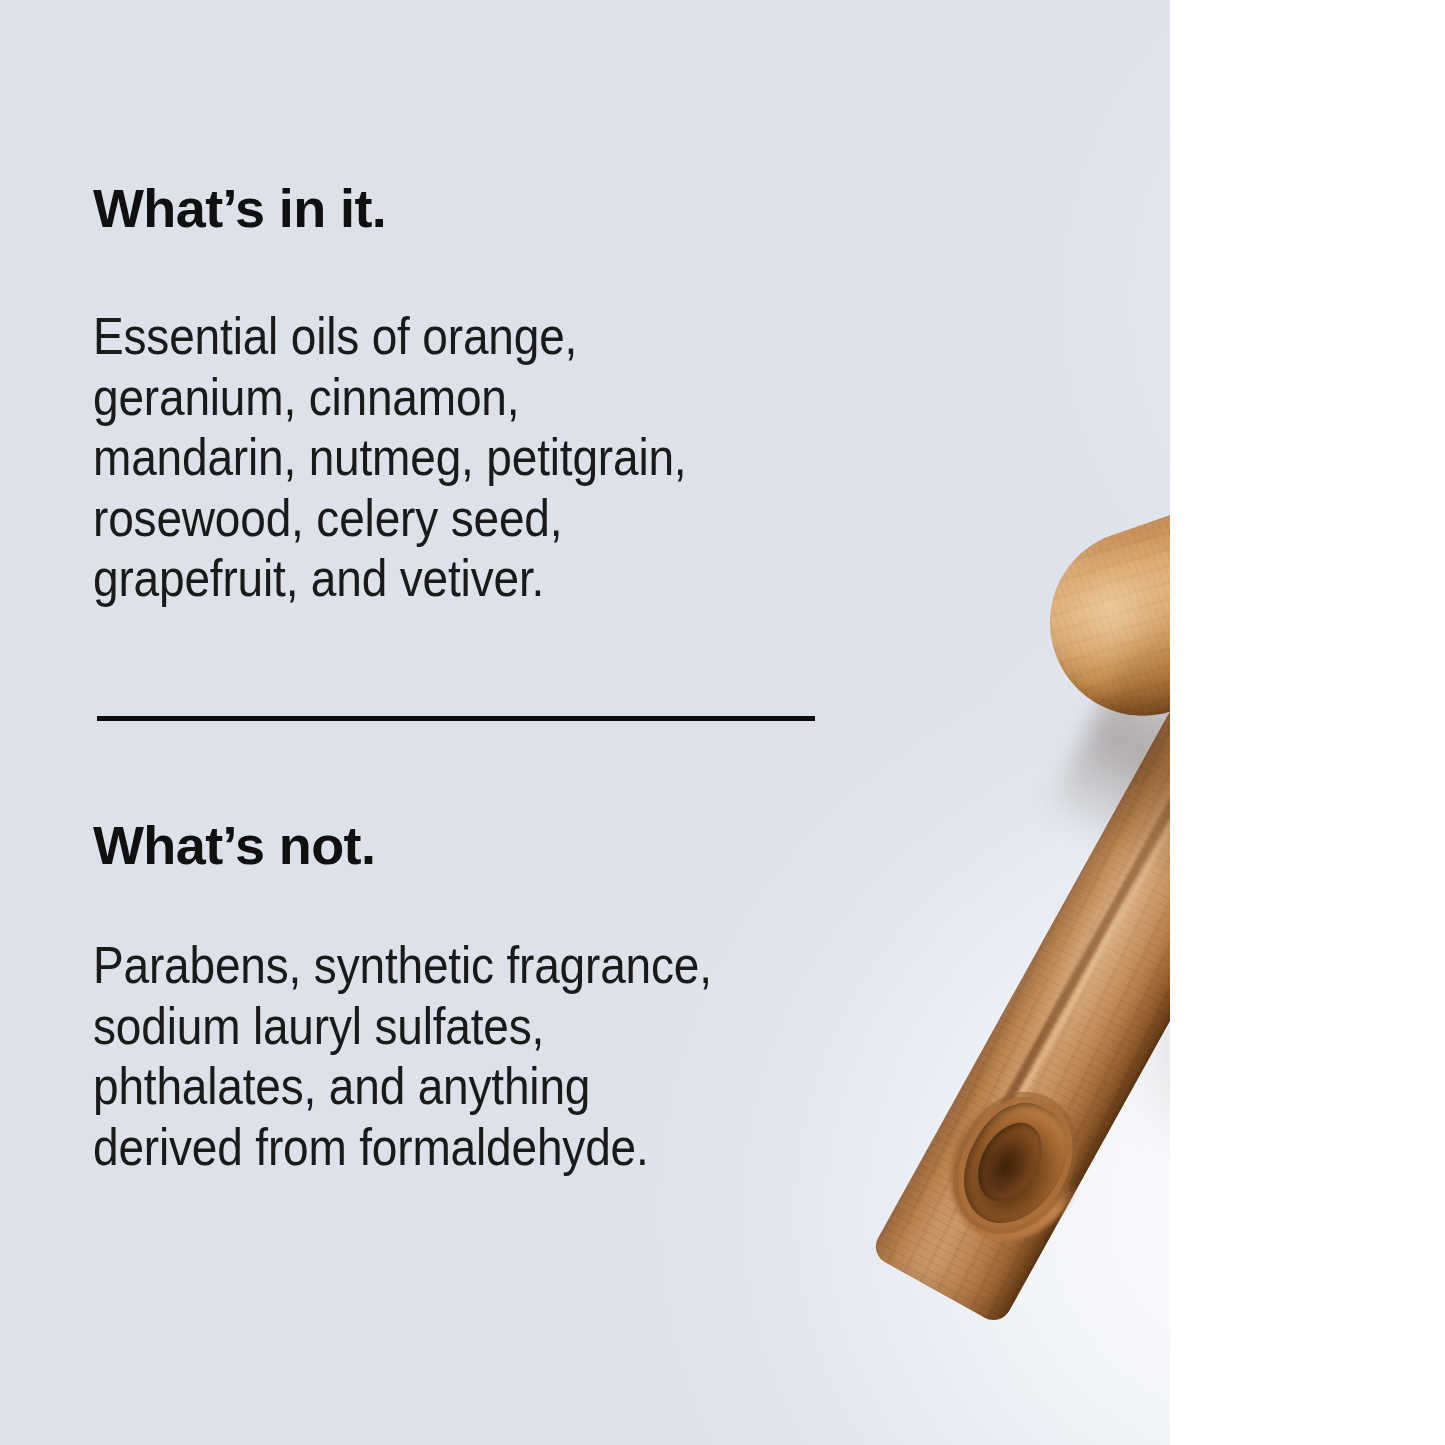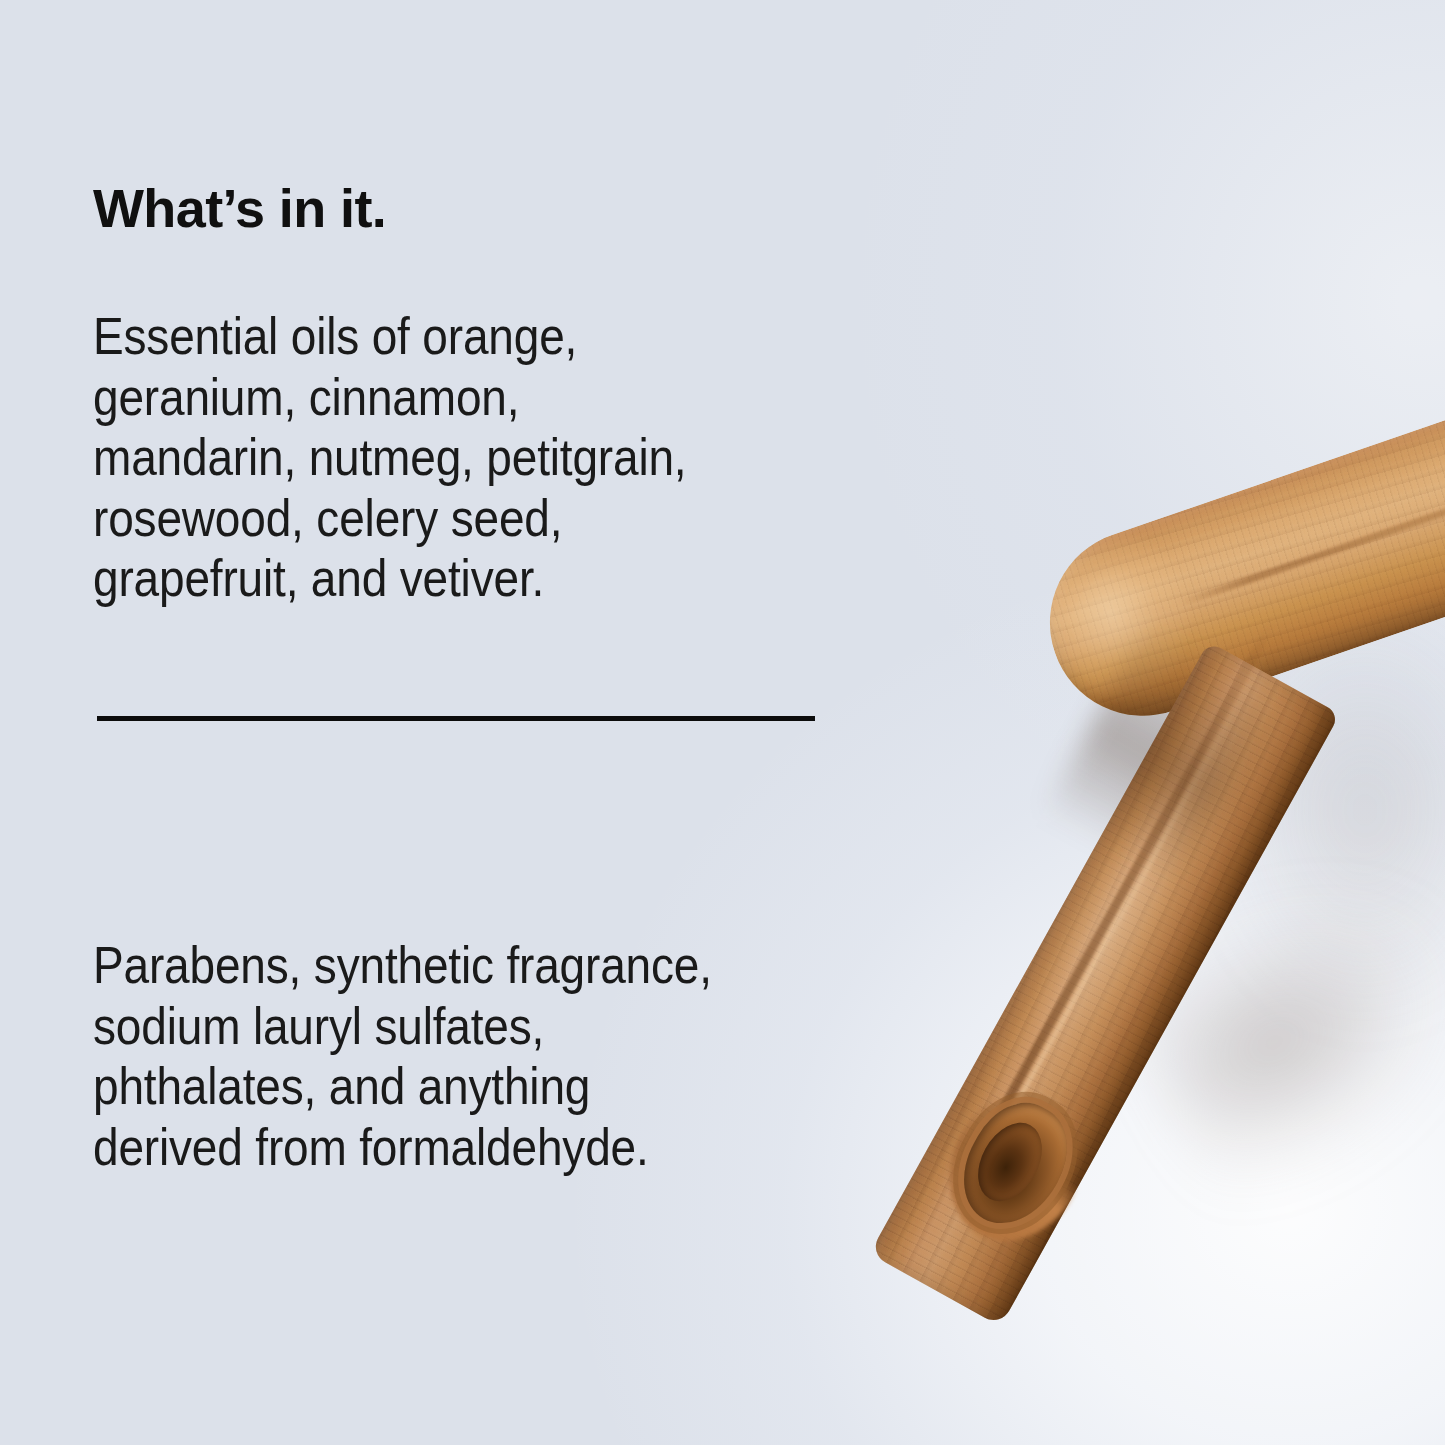--- a/index.html
+++ b/index.html
@@ -4,21 +4,21 @@
 <title>What's in it / What's not</title>
 <style>
   html, body {
     margin: 0;
     padding: 0;
     background: #ffffff;
   }
 
   #canvas {
     position: relative;
-    width: 1445px;
+    width: 1170px;
     height: 1445px;
     overflow: hidden;
     background: #dce1ea;
     font-family: "Liberation Sans", sans-serif;
     -webkit-font-smoothing: antialiased;
   }
 
   
   .photo-backdrop {
     position: absolute;
@@ -405,20 +405,21 @@
     <h2 class="heading" id="heading-in-it">What’s in it.</h2>
 
     <p class="body-text" id="paragraph-in-it">Essential oils of orange,
 geranium, cinnamon,
 mandarin, nutmeg, petitgrain,
 rosewood, celery seed,
 grapefruit, and vetiver.</p>
 
     <div class="divider"></div>
 
+    <h2 class="heading" id="heading-not">What’s not.</h2>
 
     <p class="body-text" id="paragraph-not">Parabens, synthetic fragrance,
 sodium lauryl sulfates,
 phthalates, and anything
 derived from formaldehyde.</p>
 
   </div>
 
 </div>
 

